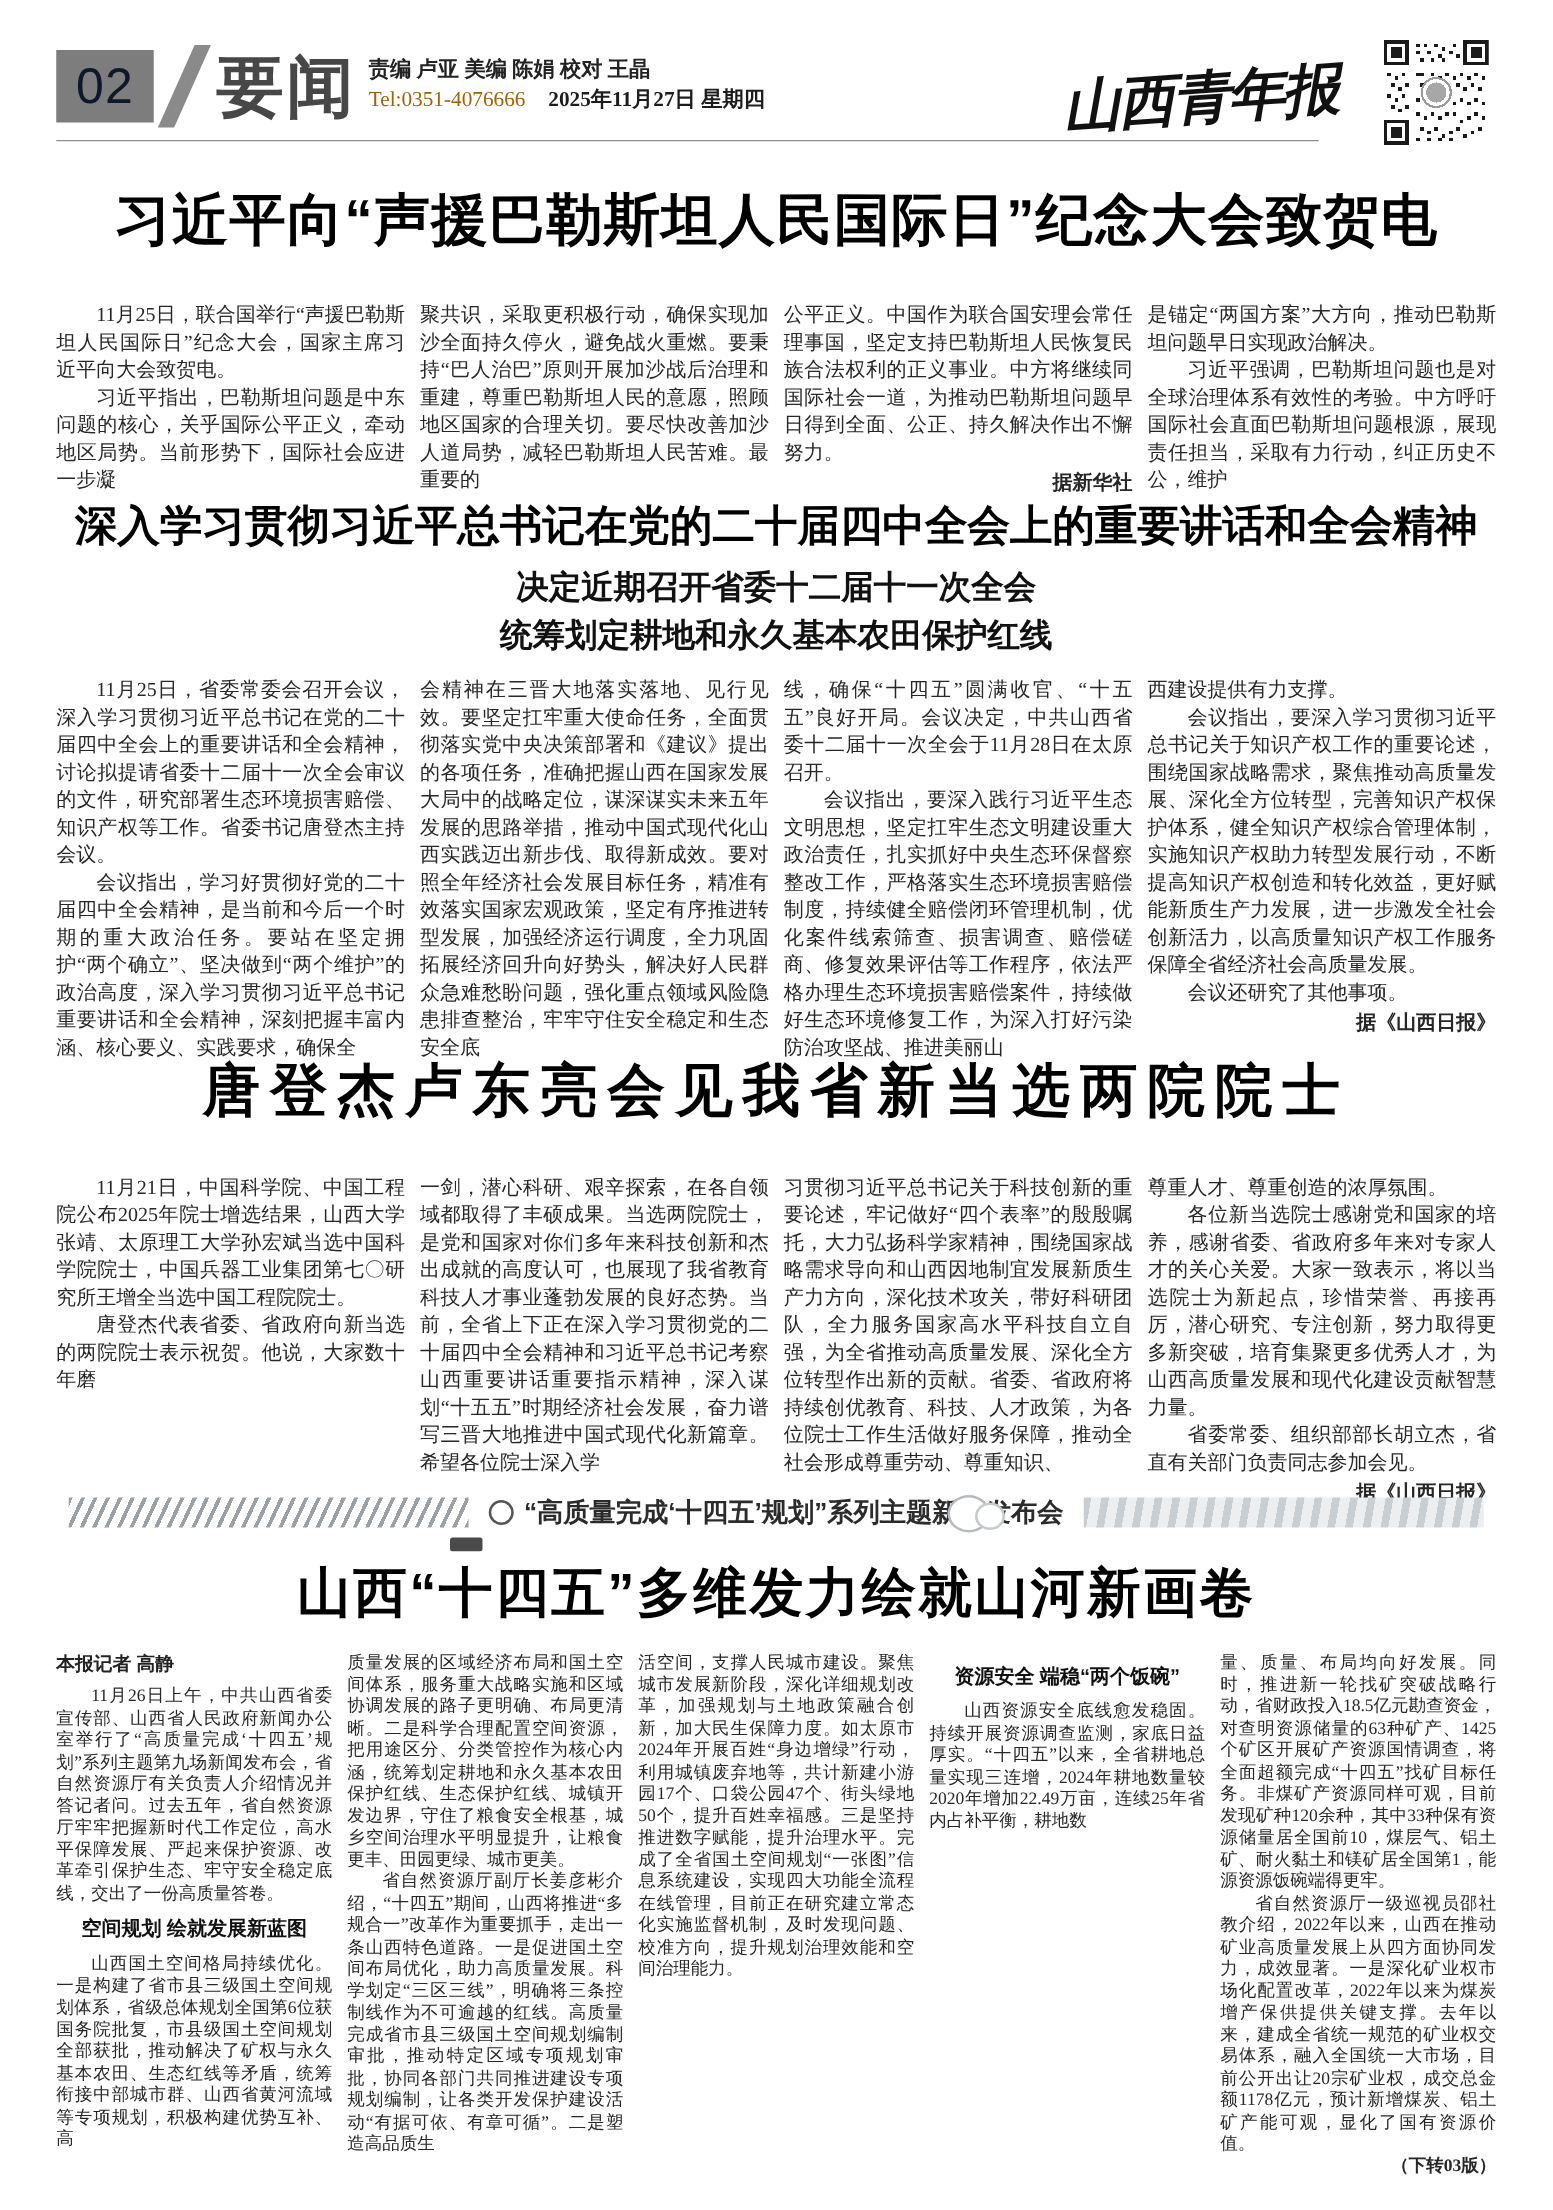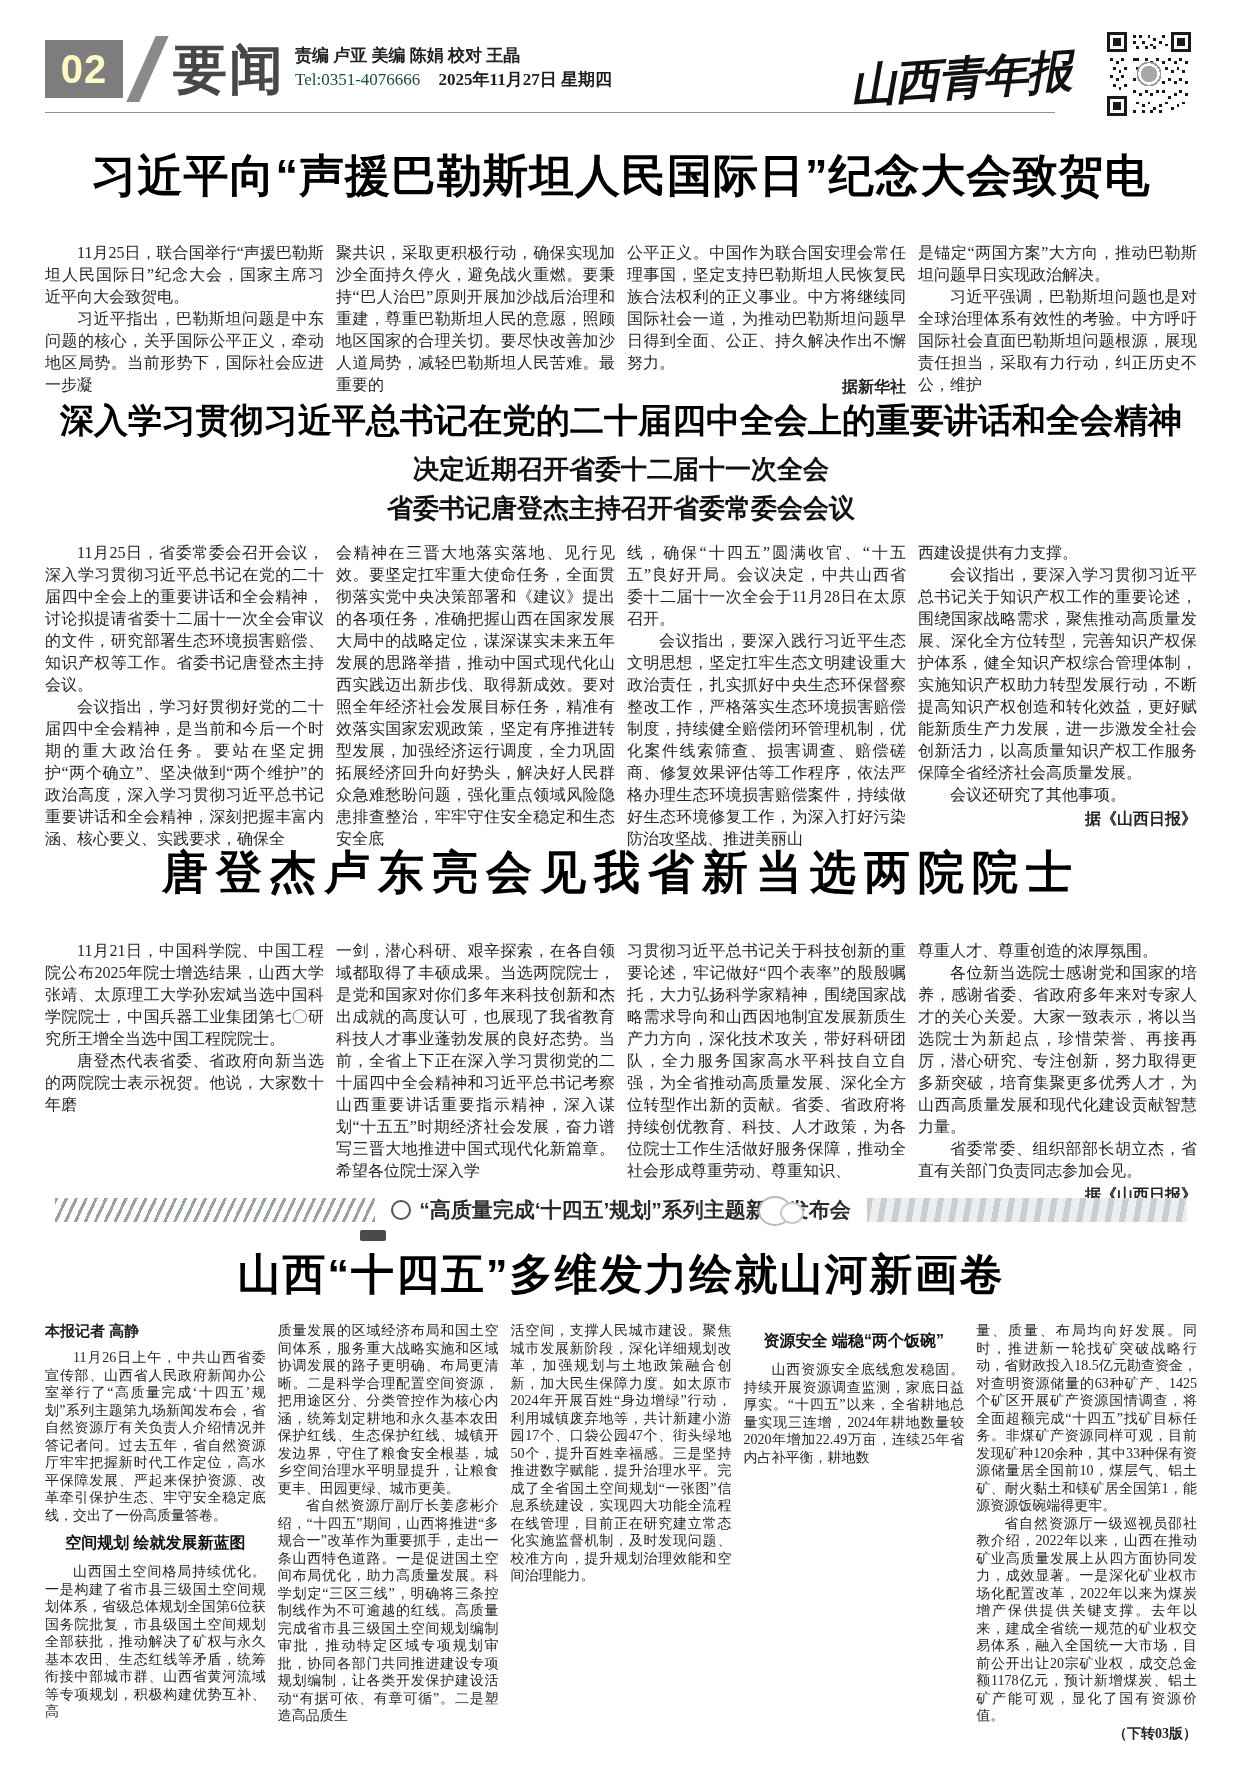--- a/index.html
+++ b/index.html
@@ -2,28 +2,28 @@
 <html><head>
 <meta charset="utf-8">
 <style>
   html,body{margin:0;padding:0;background:#e8e8e8;}
   .page{position:relative;width:1242px;height:1768px;background:#ffffff;margin:0 auto;overflow:hidden;
         font-family:"Liberation Serif",serif;color:#222;}
   
   .header{position:absolute;top:34px;left:45px;width:1152px;height:76px;}
   .pagenum-box{position:absolute;left:0;top:6px;width:78px;height:58px;background:#7d7d7d;
                display:flex;align-items:center;justify-content:center;}
-  .pagenum-box span{color:#fef9c3;font-size:40px;font-weight:bold;font-family:"Liberation Sans",sans-serif;letter-spacing:1px;}
+  .pagenum-box span{color:#0f172a;font-size:40px;font-weight:normal;font-family:"Liberation Sans",sans-serif;letter-spacing:1px;}
   .slash{position:absolute;left:96px;top:2px;width:13px;height:66px;background:#8a8a8a;transform:skewX(-24deg);}
   .section-title{position:absolute;left:128px;top:0px;font-size:54px;font-weight:bold;color:#474747;
                  font-family:"Liberation Serif",serif;letter-spacing:2px;}
   .staff{position:absolute;left:250px;top:10px;line-height:24px;}
   .staff .editors{font-size:17px;font-weight:bold;color:#222;}
   .staff .telline{font-size:17px;}
-  .staff .tel{color:#14532d;}
+  .staff .tel{color:#a16207;}
   .staff .date{color:#1c1c1c;font-weight:bold;margin-left:14px;}
   .masthead{position:absolute;left:805px;top:14px;font-size:46px;font-weight:bold;font-style:italic;
             transform:rotate(-4deg);color:#111;letter-spacing:-2px;white-space:nowrap;}
   .qr{position:absolute;left:1062px;top:-2px;width:84px;height:84px;}
   .header-rule{position:absolute;top:112px;left:45px;width:1010px;height:1px;background:#8f8f8f;}
   
   .headline{position:absolute;left:45px;width:1152px;text-align:center;color:#000;
             font-family:"Liberation Sans","DejaVu Sans",sans-serif;font-weight:900;white-space:nowrap;}
   .hl-a1{top:146px;font-size:45px;letter-spacing:1px;}
   .hl-a2{top:398px;font-size:34px;}
@@ -187,21 +187,21 @@
         <p class="src">据新华社</p>
       </div>
     <div class="col">
         <p class="p flush">是锚定“两国方案”大方向，推动巴勒斯坦问题早日实现政治解决。</p>
         <p class="p">习近平强调，巴勒斯坦问题也是对全球治理体系有效性的考验。中方呼吁国际社会直面巴勒斯坦问题根源，展现责任担当，采取有力行动，纠正历史不公，维护</p>
       </div>
   </div>
 
   <div class="headline hl-a2">深入学习贯彻习近平总书记在党的二十届四中全会上的重要讲话和全会精神</div>
   <div class="subhead sh1">决定近期召开省委十二届十一次全会</div>
-  <div class="subhead sh2">省委书记唐登杰主持召开省委常委会会议</div>
+  <div class="subhead sh2">统筹划定耕地和永久基本农田保护红线</div>
   <div class="body-cols a2">
     <div class="col">
         <p class="p">11月25日，省委常委会召开会议，深入学习贯彻习近平总书记在党的二十届四中全会上的重要讲话和全会精神，讨论拟提请省委十二届十一次全会审议的文件，研究部署生态环境损害赔偿、知识产权等工作。省委书记唐登杰主持会议。</p>
         <p class="p">会议指出，学习好贯彻好党的二十届四中全会精神，是当前和今后一个时期的重大政治任务。要站在坚定拥护“两个确立”、坚决做到“两个维护”的政治高度，深入学习贯彻习近平总书记重要讲话和全会精神，深刻把握丰富内涵、核心要义、实践要求，确保全</p>
       </div>
     <div class="col">
         <p class="p flush">会精神在三晋大地落实落地、见行见效。要坚定扛牢重大使命任务，全面贯彻落实党中央决策部署和《建议》提出的各项任务，准确把握山西在国家发展大局中的战略定位，谋深谋实未来五年发展的思路举措，推动中国式现代化山西实践迈出新步伐、取得新成效。要对照全年经济社会发展目标任务，精准有效落实国家宏观政策，坚定有序推进转型发展，加强经济运行调度，全力巩固拓展经济回升向好势头，解决好人民群众急难愁盼问题，强化重点领域风险隐患排查整治，牢牢守住安全稳定和生态安全底</p>
       </div>
     <div class="col">
         <p class="p flush">线，确保“十四五”圆满收官、“十五五”良好开局。会议决定，中共山西省委十二届十一次全会于11月28日在太原召开。</p>

